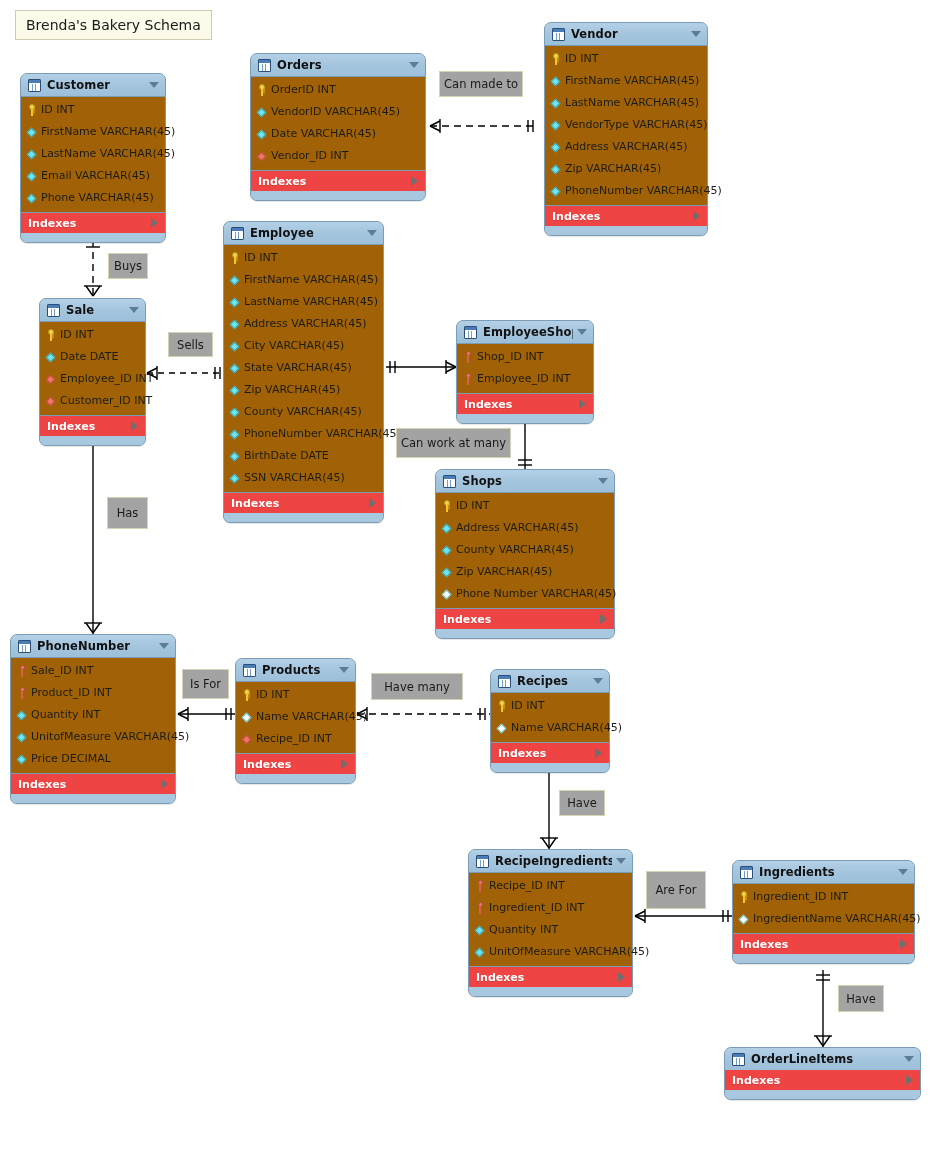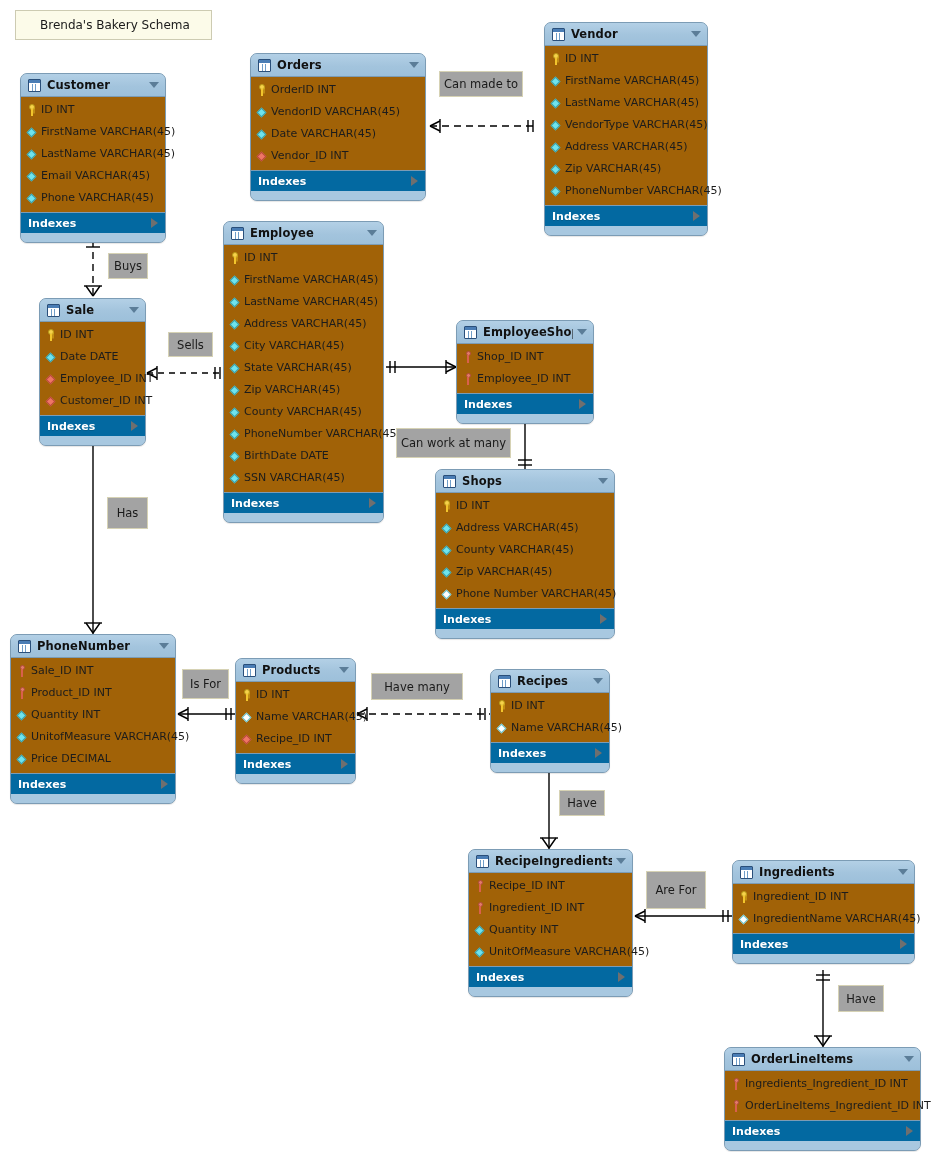--- a/index.html
+++ b/index.html
@@ -13,23 +13,23 @@
     font-family: "DejaVu Sans", "Liberation Sans", sans-serif;
     -webkit-font-smoothing: none;
   }
   #canvas { position: absolute; left:0; top:0; width:932px; height:1152px; }
 
   
   .title-note {
     position: absolute;
     background: #fcfbe9;
     border: 1px solid #cdcbb2;
-    font-size: 12px;
+    font-size: 14px;
     color: #1a1a1a;
-    padding: 0 24px;
+    padding: 0 10px;
     display: flex; align-items: center;
     box-sizing: border-box;
     white-space: nowrap;
   }
 
   
   .rel-note {
     position: absolute;
     background: #a3a3a3;
     border: 1px solid #d6d2b4;
@@ -179,21 +179,21 @@
     content:"";
     position:absolute; left:2px; top:2.5px;
     width:7px; height:7px;
     background:#ef7666;
     border:1px solid #b8483a;
     box-sizing:border-box;
     transform: rotate(45deg);
   }
   .tbl-indexes {
     height: 20px;
-    background: #0369a1;
+    background: #ef4444;
     display: flex; align-items: center;
     padding: 0 7px 0 7px;
     box-sizing: border-box;
   }
   .idx-label {
     font-size: 11px; font-weight: bold; color: #ffffff;
     flex: 1 1 auto;
     text-shadow: 0 1px 0 rgba(0,0,0,0.12);
   }
   .idx-arrow {
@@ -738,30 +738,20 @@
           <span class="idx-arrow"></span>
         </div>
         <div class="tbl-foot"></div>
       </div>
       <div class="tbl" style="left: 724px; top: 1047px; width: 197px;">
         <div class="tbl-head">
           <span class="tbl-icon"></span>
           <span class="tbl-name">OrderLineItems</span>
           <span class="caret"></span>
         </div>
-        <div class="tbl-body">
-          <div class="col-row">
-            <span class="g fkpk"></span>
-            <span class="col-name">Ingredients_Ingredient_ID INT</span>
-          </div>
-          <div class="col-row">
-            <span class="g fkpk"></span>
-            <span class="col-name">OrderLineItems_Ingredient_ID INT</span>
-          </div>
-        </div>
         <div class="tbl-indexes">
           <span class="idx-label">Indexes</span>
           <span class="idx-arrow"></span>
         </div>
         <div class="tbl-foot"></div>
       </div>
     </div>
 
 </div>
 

